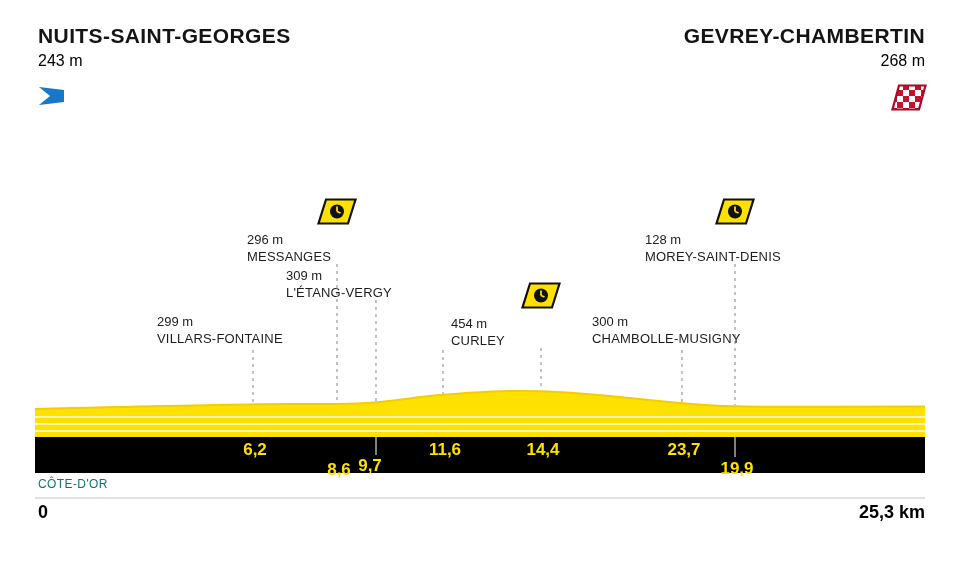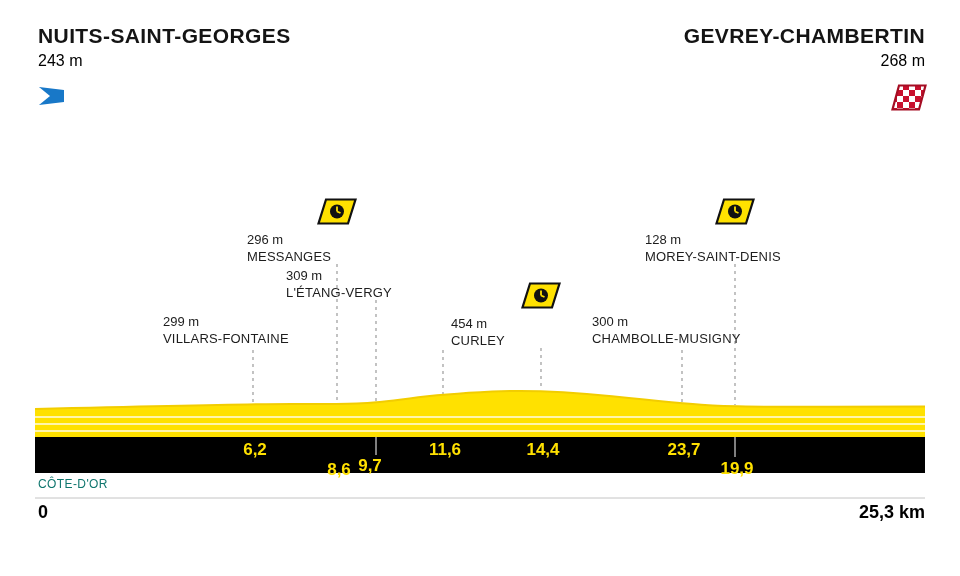--- a/index.html
+++ b/index.html
@@ -75,21 +75,21 @@
         <pattern id="chk" width="12" height="12" patternUnits="userSpaceOnUse">
           <rect width="12" height="12" fill="#ffffff"></rect>
           <rect width="6" height="6" fill="#C8102E"></rect>
           <rect x="6" y="6" width="6" height="6" fill="#C8102E"></rect>
         </pattern>
       </defs>
       <polygon points="8,1.5 34.5,1.5 28,25.5 1.5,25.5" fill="url(#chk)" stroke="#A50D23" stroke-width="2.2"></polygon>
     </svg>
   </div>
 
-  <div class="wp" style="left:163px;top:314px;">
+  <div class="wp" style="left:157px;top:314px;">
     <div class="elev">299 m</div>
     <div class="name">VILLARS-FONTAINE</div>
   </div>
 
   <div class="wp" style="left:247px;top:198px;">
     <svg class="bonus-icon" width="40" height="27" viewBox="0 0 40 27">
       <polygon points="9,1.5 38.5,1.5 31,25.5 1.5,25.5" fill="#FFE100" stroke="#111111" stroke-width="2.2"></polygon>
       <circle cx="20" cy="13.5" r="7" fill="#111111"></circle>
       <line x1="20" y1="13.5" x2="20" y2="8.5" stroke="#FFE100" stroke-width="1.8"></line>
       <line x1="20" y1="13.5" x2="23.5" y2="15" stroke="#FFE100" stroke-width="1.8"></line>

